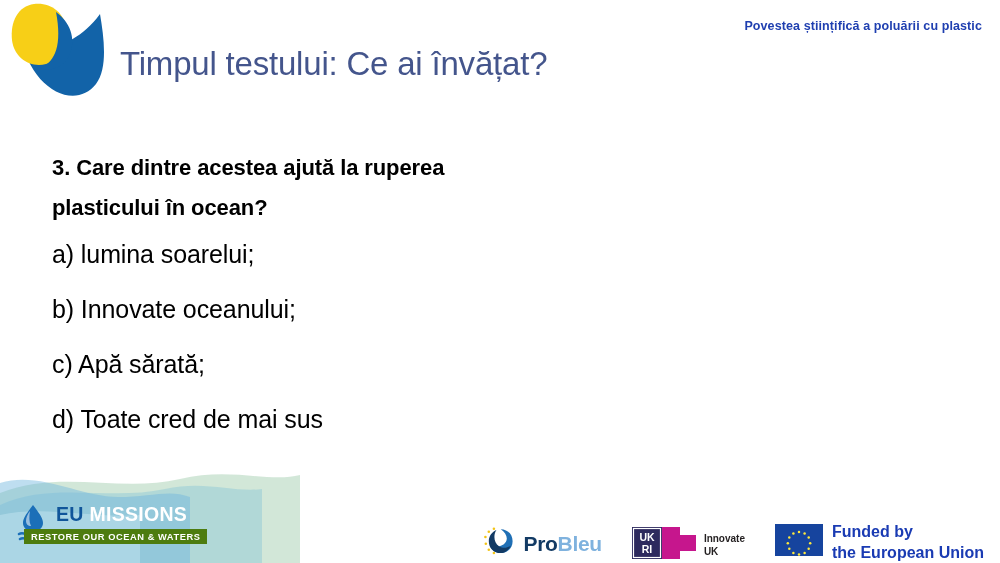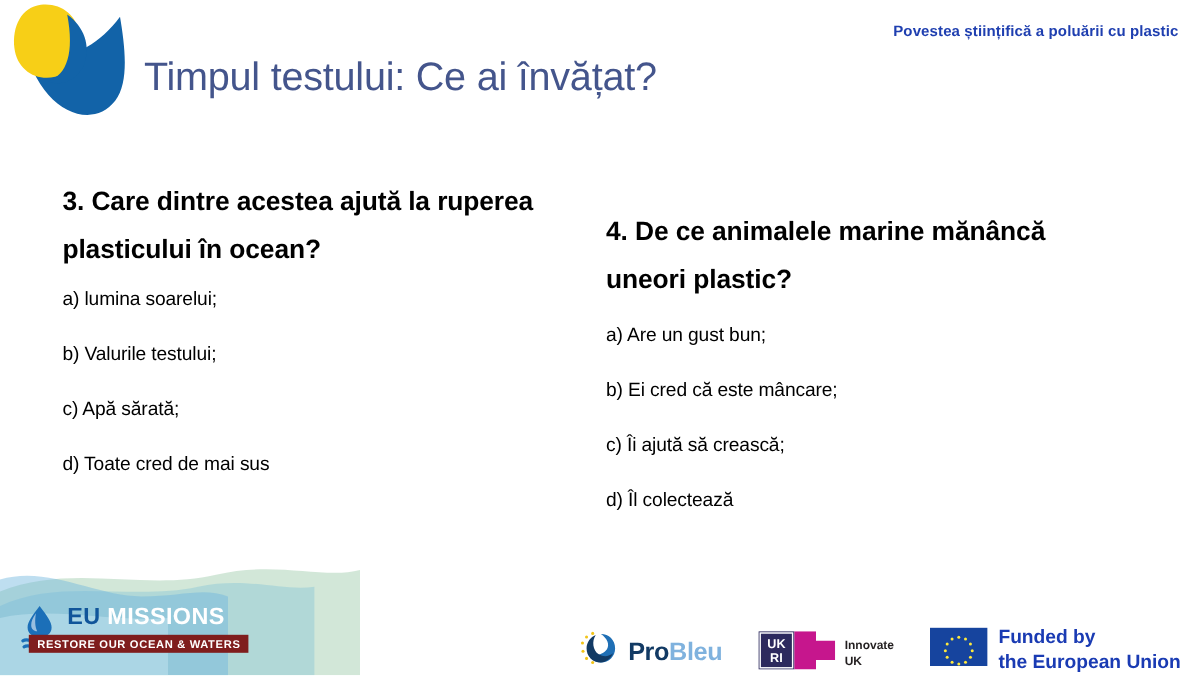--- a/index.html
+++ b/index.html
@@ -80,21 +80,21 @@
     line-height: 1.84;
     letter-spacing: -0.1px;
   }
 
   .answer-list {
     list-style: none;
     margin-top: 11px;
   }
 
   .answer-item {
-    font-size: 16px;
+    font-size: 25px;
     font-weight: normal;
     color: #000000;
     line-height: 1.0;
     margin-bottom: 30px;
     letter-spacing: -0.1px;
     white-space: nowrap;
   }
 
   .column-left .answer-list  { margin-top: 13px; }
   .column-right .answer-list { margin-top: 18px; }
@@ -129,21 +129,21 @@
     letter-spacing: 0.3px;
     white-space: nowrap;
   }
   .eum-title .eu  { color: #10559a; }
   .eum-title .mis { color: #ffffff; }
 
   .eum-sub {
     position: absolute;
     left: 14px;
     top: 26px;
-    background: #7f1d1d;
+    background: #4d7c0f;
     color: #ffffff;
     font-size: 9.3px;
     font-weight: bold;
     letter-spacing: 0.55px;
     padding: 2.5px 7px 2.5px 7px;
     white-space: nowrap;
   }
 
   
   .footer-logos {
@@ -205,35 +205,26 @@
   <div class="header-kicker">Povestea științifică a poluării cu plastic</div>
 
   <h1 class="slide-title">Timpul testului: Ce ai învățat?</h1>
 
   <div class="columns">
 
     <div class="column column-left">
       <div class="question-text">3. Care dintre acestea ajută la ruperea plasticului în ocean?</div>
       <ul class="answer-list">
         <li class="answer-item">a) lumina soarelui;</li>
-        <li class="answer-item">b) Valurile testului;</li>
+        <li class="answer-item">b) Innovate oceanului;</li>
         <li class="answer-item">c) Apă sărată;</li>
         <li class="answer-item">d) Toate cred de mai sus</li>
       </ul>
     </div>
 
-    <div class="column column-right">
-      <div class="question-text">4. De ce animalele marine mănâncă uneori plastic?</div>
-      <ul class="answer-list">
-        <li class="answer-item">a) Are un gust bun;</li>
-        <li class="answer-item">b) Ei cred că este mâncare;</li>
-        <li class="answer-item">c) Îi ajută să crească;</li>
-        <li class="answer-item">d) Îl colectează</li>
-      </ul>
-    </div>
 
   </div>
 
   <div class="waves">
     <svg viewBox="0 0 300 110" width="300" height="110" aria-hidden="true">
       <path d="M0,40 C60,16 120,40 180,26 C230,14 270,30 300,22 L300,110 L0,110 Z" fill="#9bc9a8" opacity="0.45"></path>
       <path d="M0,52 C50,28 110,48 165,36 C205,27 235,40 262,36 L262,110 L0,110 Z" fill="#7fc3d8" opacity="0.40"></path>
       <path d="M0,30 C40,18 80,44 118,44 C150,44 170,36 190,44 L190,110 L0,110 Z" fill="#6fb6dd" opacity="0.45"></path>
       <path d="M0,62 C45,52 95,66 140,62 L140,110 L0,110 Z" fill="#bfe2ef" opacity="0.55"></path>
     </svg>

